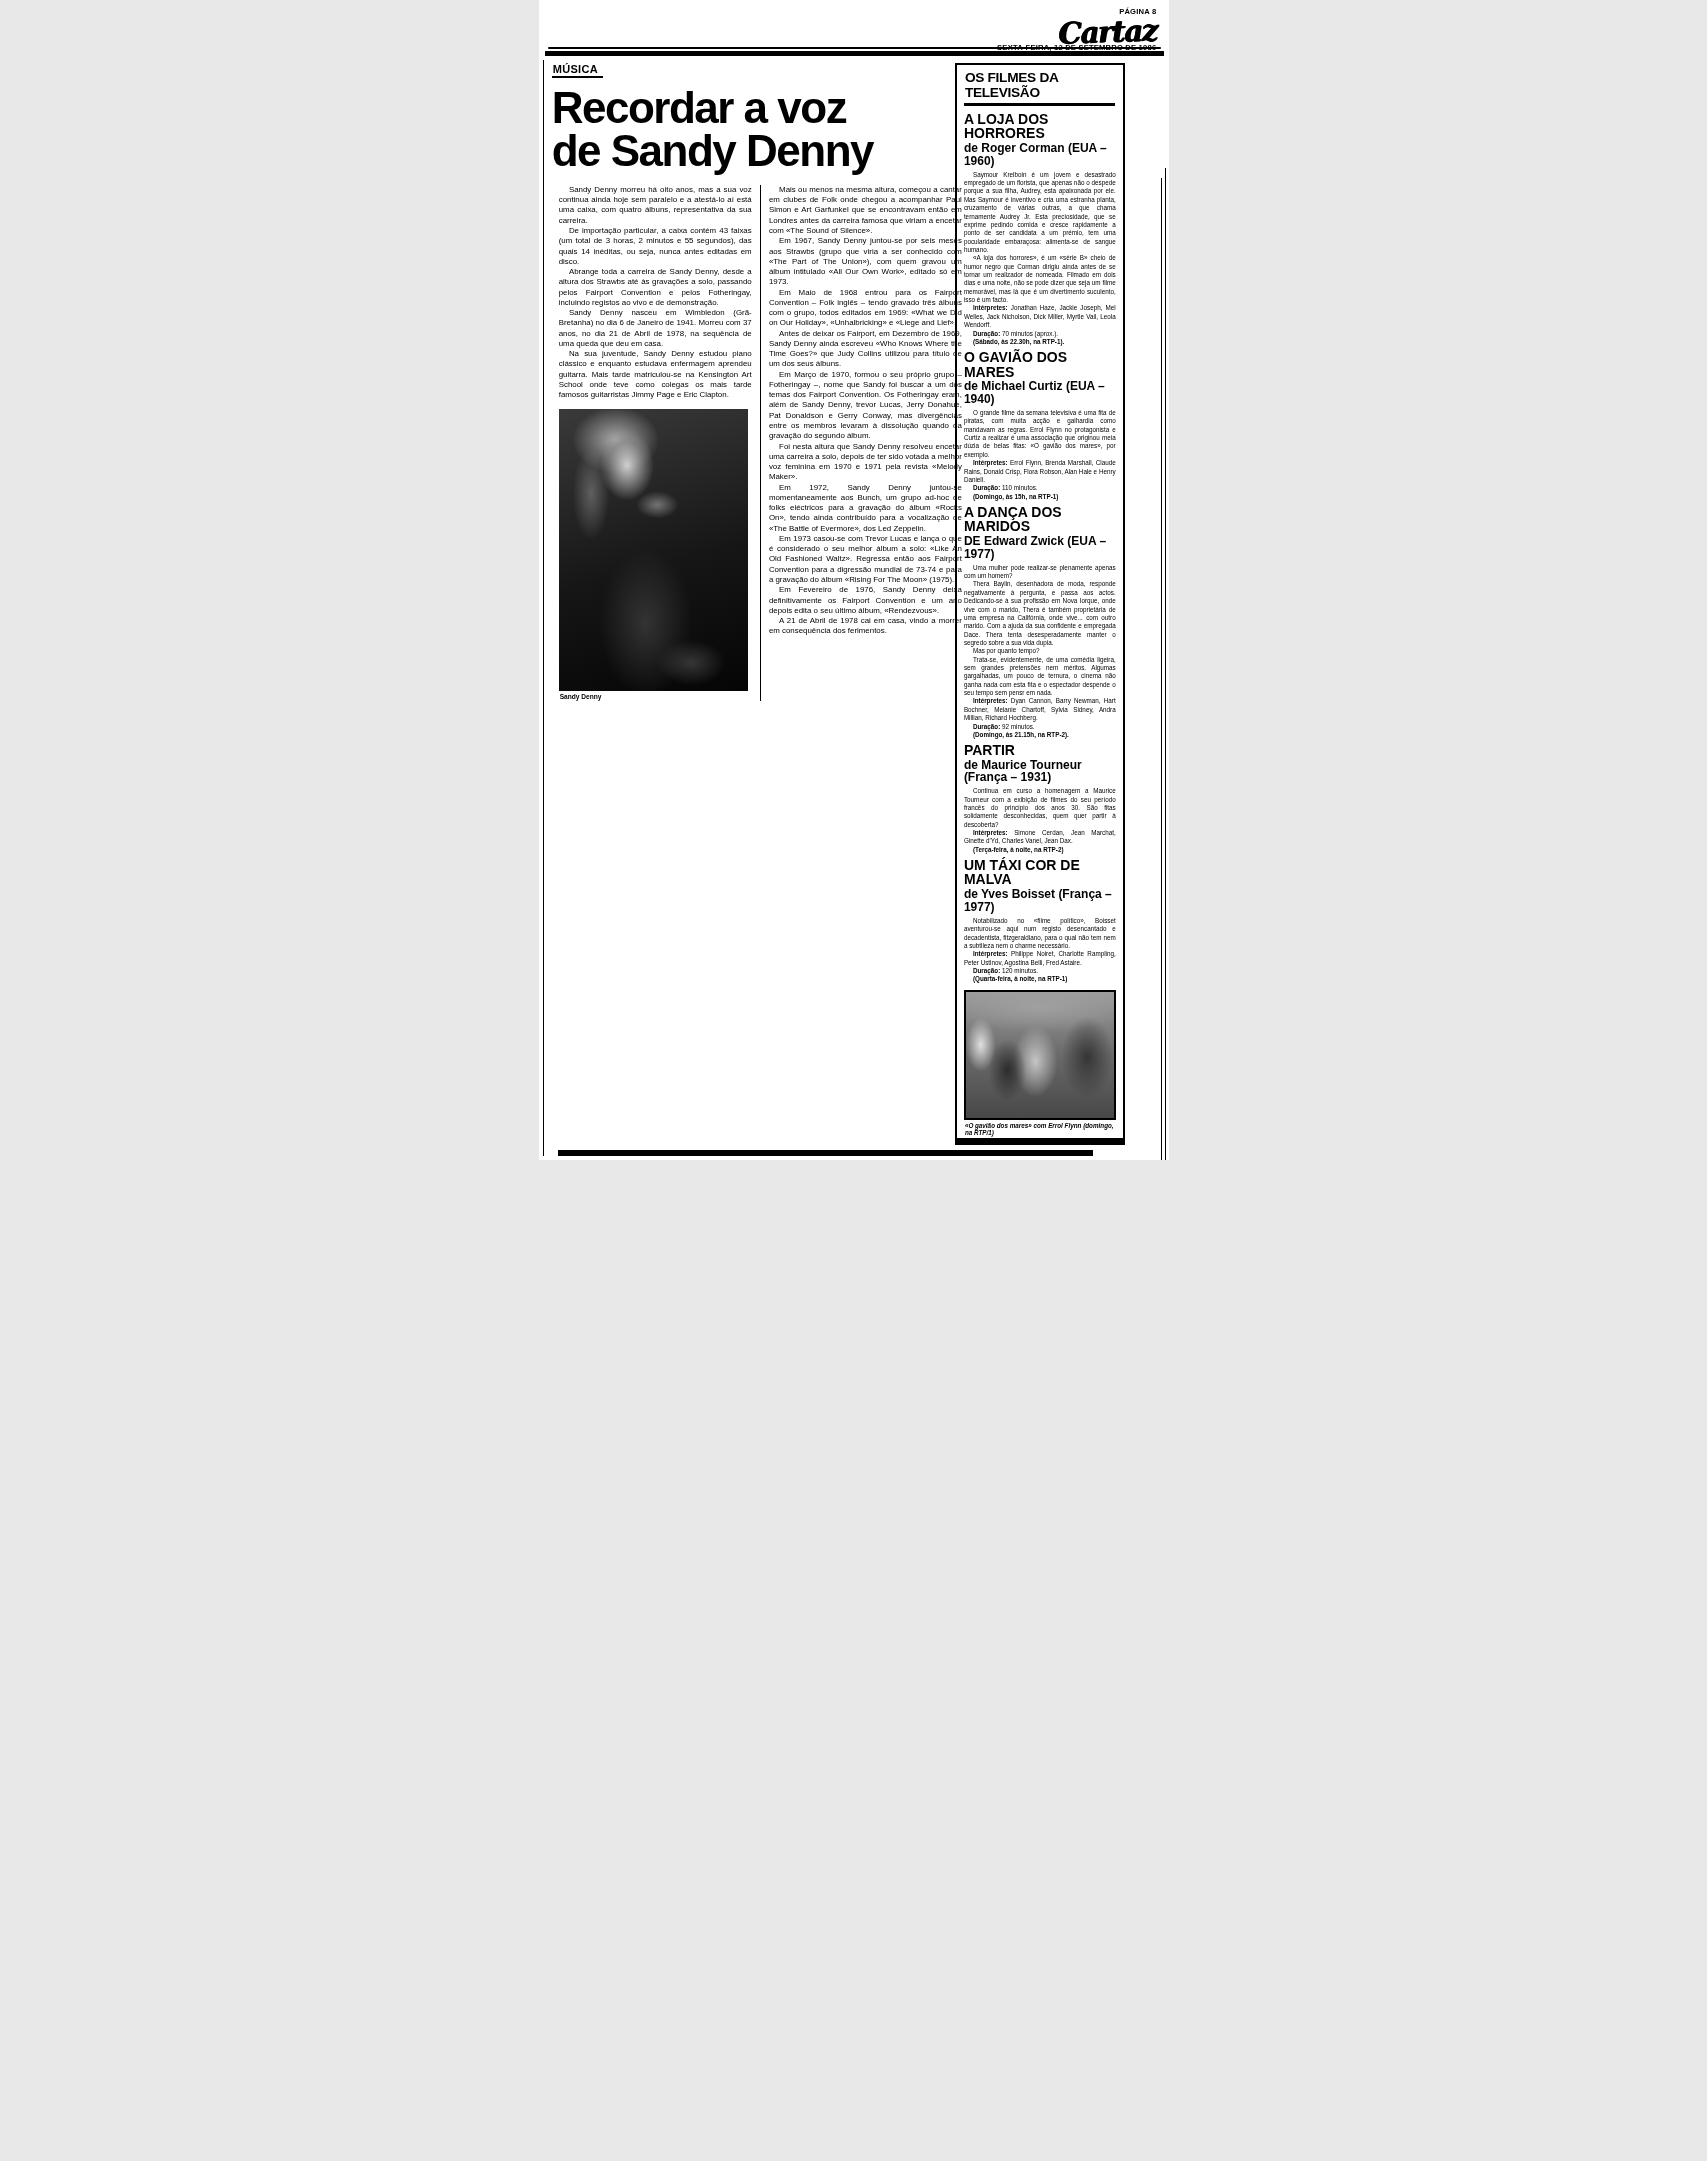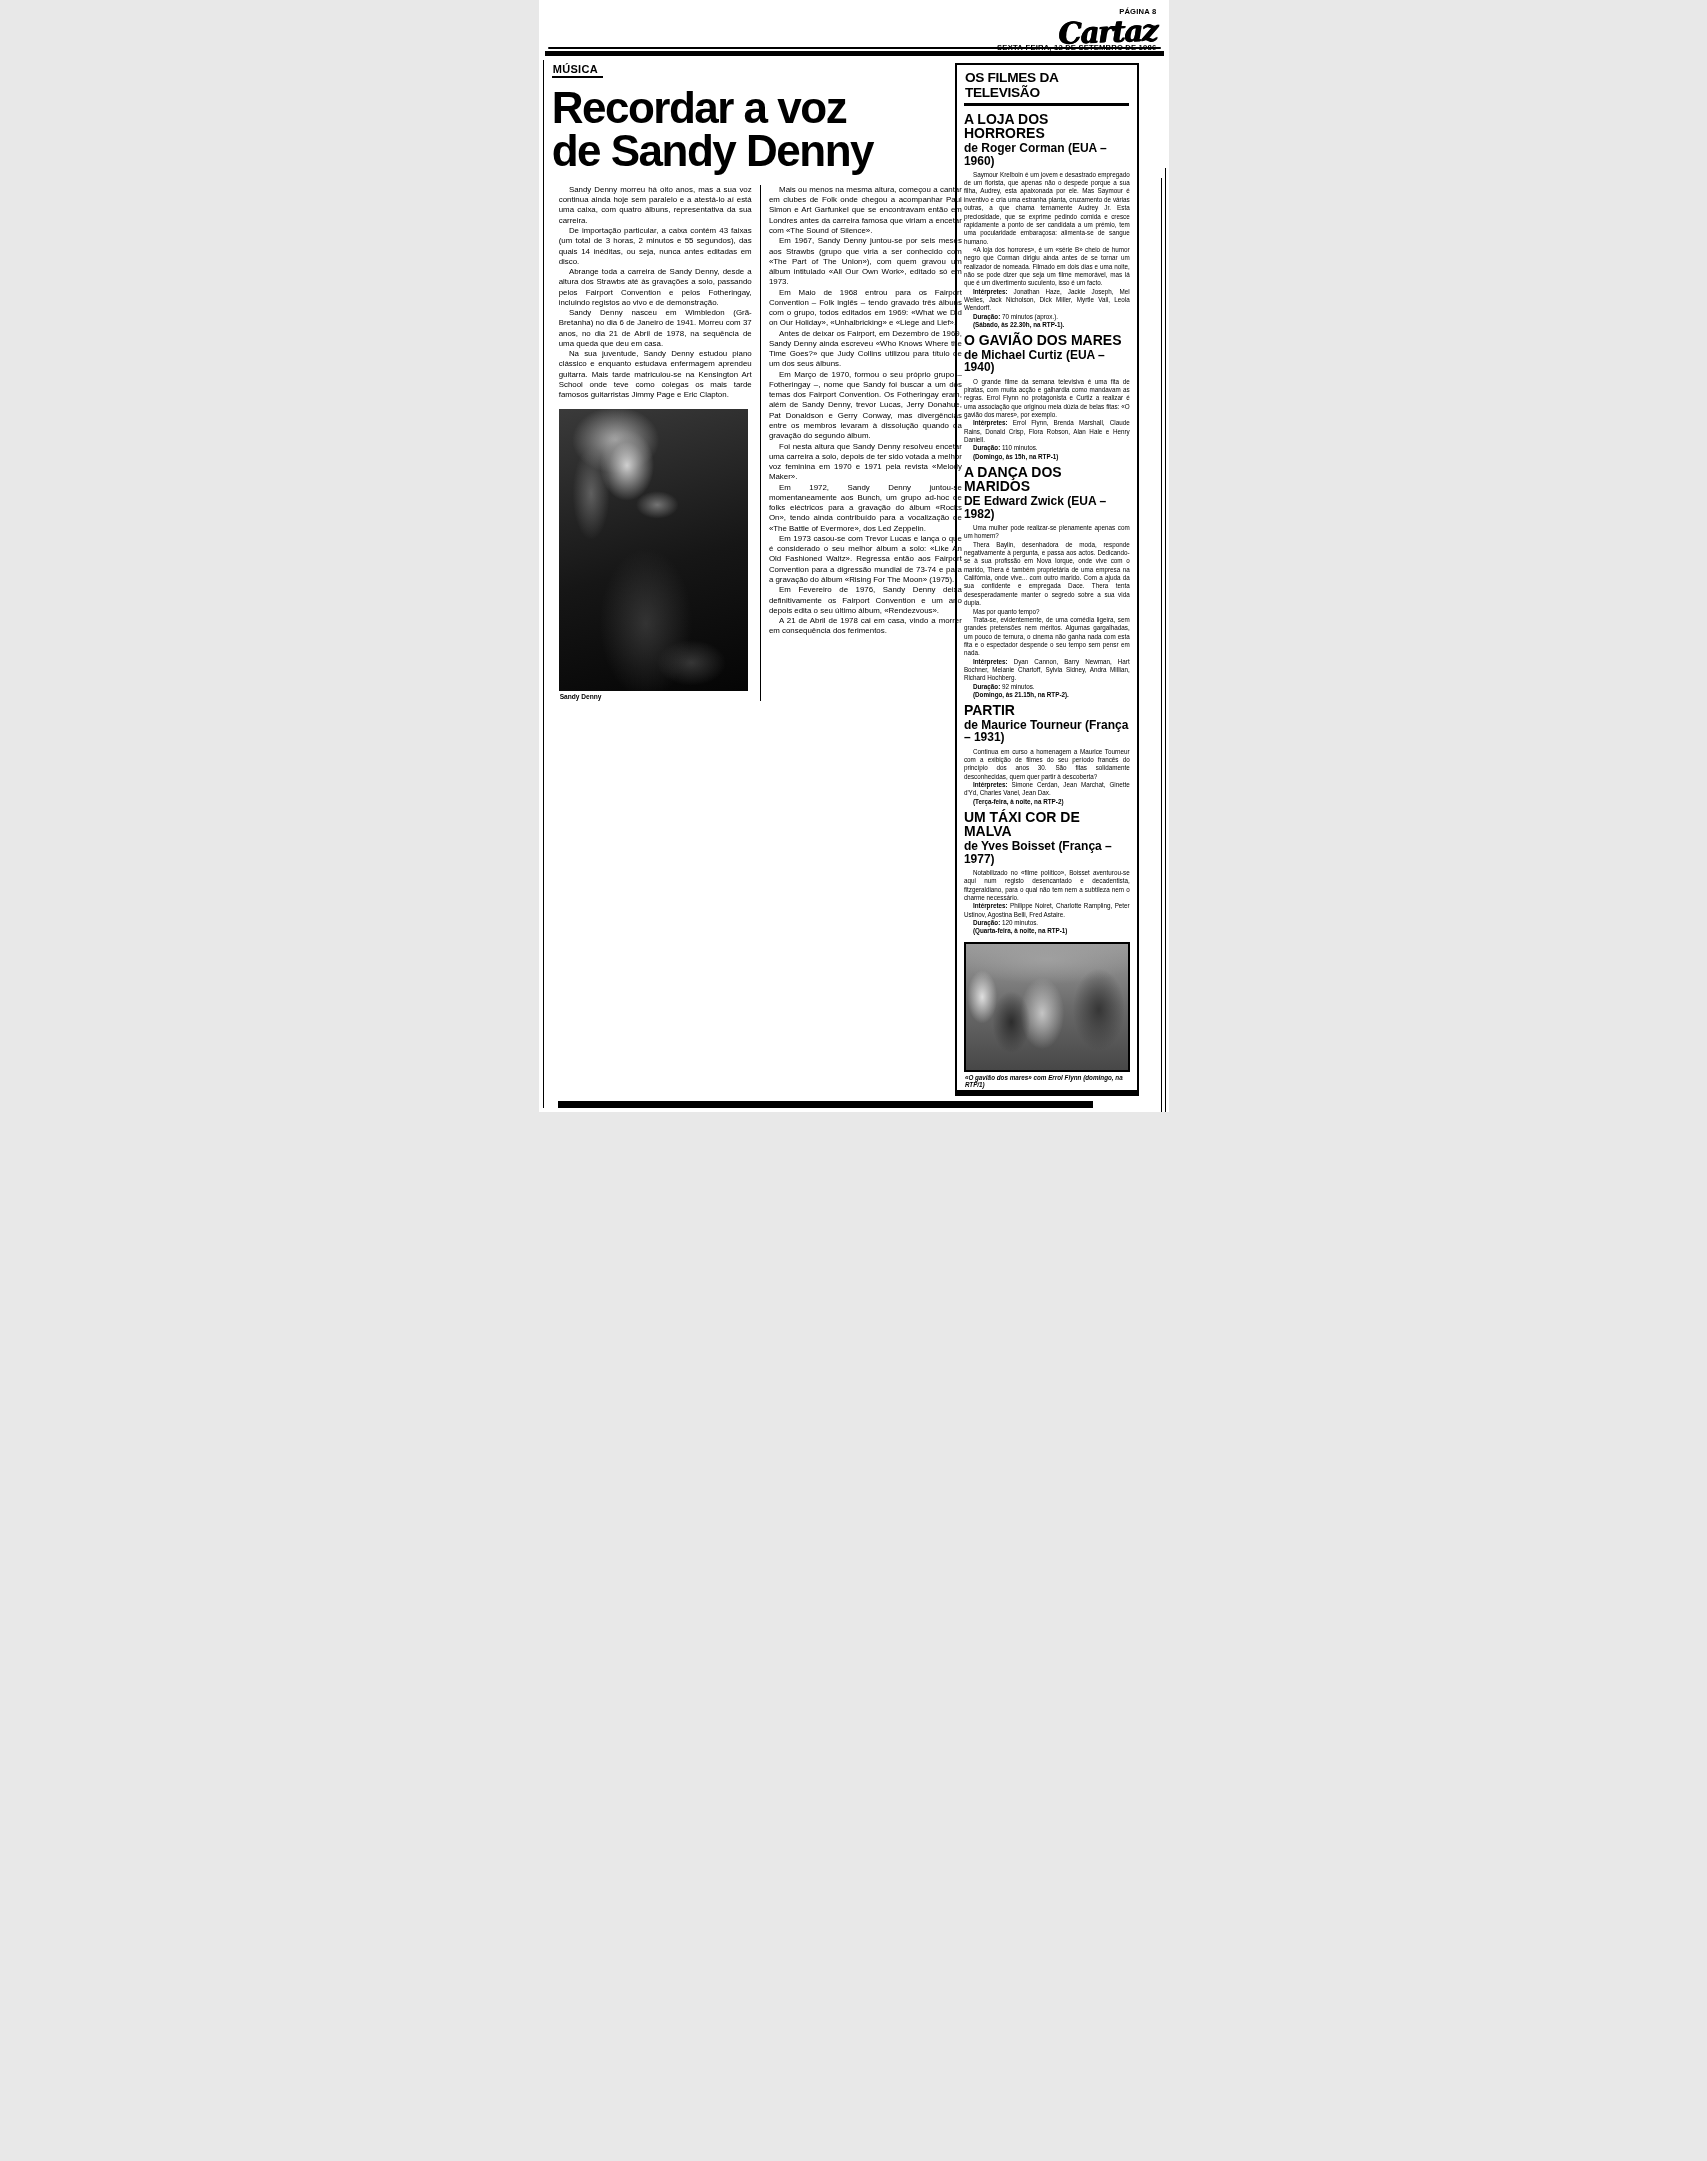--- a/index.html
+++ b/index.html
@@ -32,21 +32,21 @@
     font-size:29.5px; line-height:.9; letter-spacing:-1.5px;
     transform:rotate(-2deg) translateY(3px);
     text-shadow:1px 0 0 #000, 0 0.5px 0 #000;
   }
   .rule-thin  { height:1.5px;  background:#000; margin:4.1px 7.1px 2px 9.1px; border-radius:1.5px; }
   .rule-thick { height:5.6px; background:#000; margin:0 4.1px 0 6.1px; }
 
   
   .content { display:flex; gap:8.1px; padding:7.1px 9.1px 0 12.2px; }
   .article { width:396px; flex:none; }
-  .tv-box  { width:184px; flex:none; border:2.5px solid #000; border-bottom:none;
+  .tv-box  { width:170px; flex:none; border:2.5px solid #000; border-bottom:none;
              padding:4.1px 7.1px 0 7.1px; box-sizing:border-box; }
 
   
   .music-label {
     display:inline-block; font-size:11px; font-weight:bold; letter-spacing:0.3px;
     border-bottom:2px solid #000; padding:0 5.1px 1px 1px; margin-left:1px;
   }
   .kicker-wrap { border-bottom:1.5px solid #000; padding:6.1px 0 7.1px 2px; }
   .kicker { font-style:italic; font-size:23px; letter-spacing:-0.5px; }
   .headline {
@@ -169,21 +169,21 @@
         <h3 class="film-title">O GAVIÃO DOS MARES</h3>
         <div class="film-director">de Michael Curtiz (EUA – 1940)</div>
         <p>O grande filme da semana televisiva é uma fita de piratas, com muita acção e galhardia como mandavam as regras. Errol Flynn no protagonista e Curtiz a realizar é uma associação que originou meia dúzia de belas fitas: «O gavião dos mares», por exemplo.</p>
         <p><b class="lbl">Intérpretes:</b> <span>Errol Flynn, Brenda Marshall, Claude Rains, Donald Crisp, Flora Robson, Alan Hale e Henry Daniell.</span></p>
         <p><b class="lbl">Duração:</b> <span>110 minutos.</span></p>
         <p class="sched">(Domingo, às 15h, na RTP-1)</p>
       </section>
 
       <section class="film">
         <h3 class="film-title">A DANÇA DOS MARIDOS</h3>
-        <div class="film-director">DE Edward Zwick (EUA – 1982)</div>
+        <div class="film-director">DE Edward Zwick (EUA – 1977)</div>
         <p>Uma mulher pode realizar-se plenamente apenas com um homem?</p>
         <p>Thera Baylin, desenhadora de moda, responde negativamente à pergunta, e passa aos actos. Dedicando-se à sua profissão em Nova Iorque, onde vive com o marido, Thera é também proprietária de uma empresa na Califórnia, onde vive... com outro marido. Com a ajuda da sua confidente e empregada Dace. Thera tenta desesperadamente manter o segredo sobre a sua vida dupia.</p>
         <p>Mas por quanto tempo?</p>
         <p>Trata-se, evidentemente, de uma comédia ligeira, sem grandes pretensões nem méritos. Algumas gargalhadas, um pouco de ternura, o cinema não ganha nada com esta fita e o espectador despende o seu tempo sem pensr em nada.</p>
         <p><b class="lbl">Intérpretes:</b> <span>Dyan Cannon, Barry Newman, Hart Bochner, Melanie Chartoff, Sylvia Sidney, Andra Millian, Richard Hochberg.</span></p>
         <p><b class="lbl">Duração:</b> <span>92 minutos.</span></p>
         <p class="sched">(Domingo, às 21.15h, na RTP-2).</p>
       </section>
 
       <section class="film">

